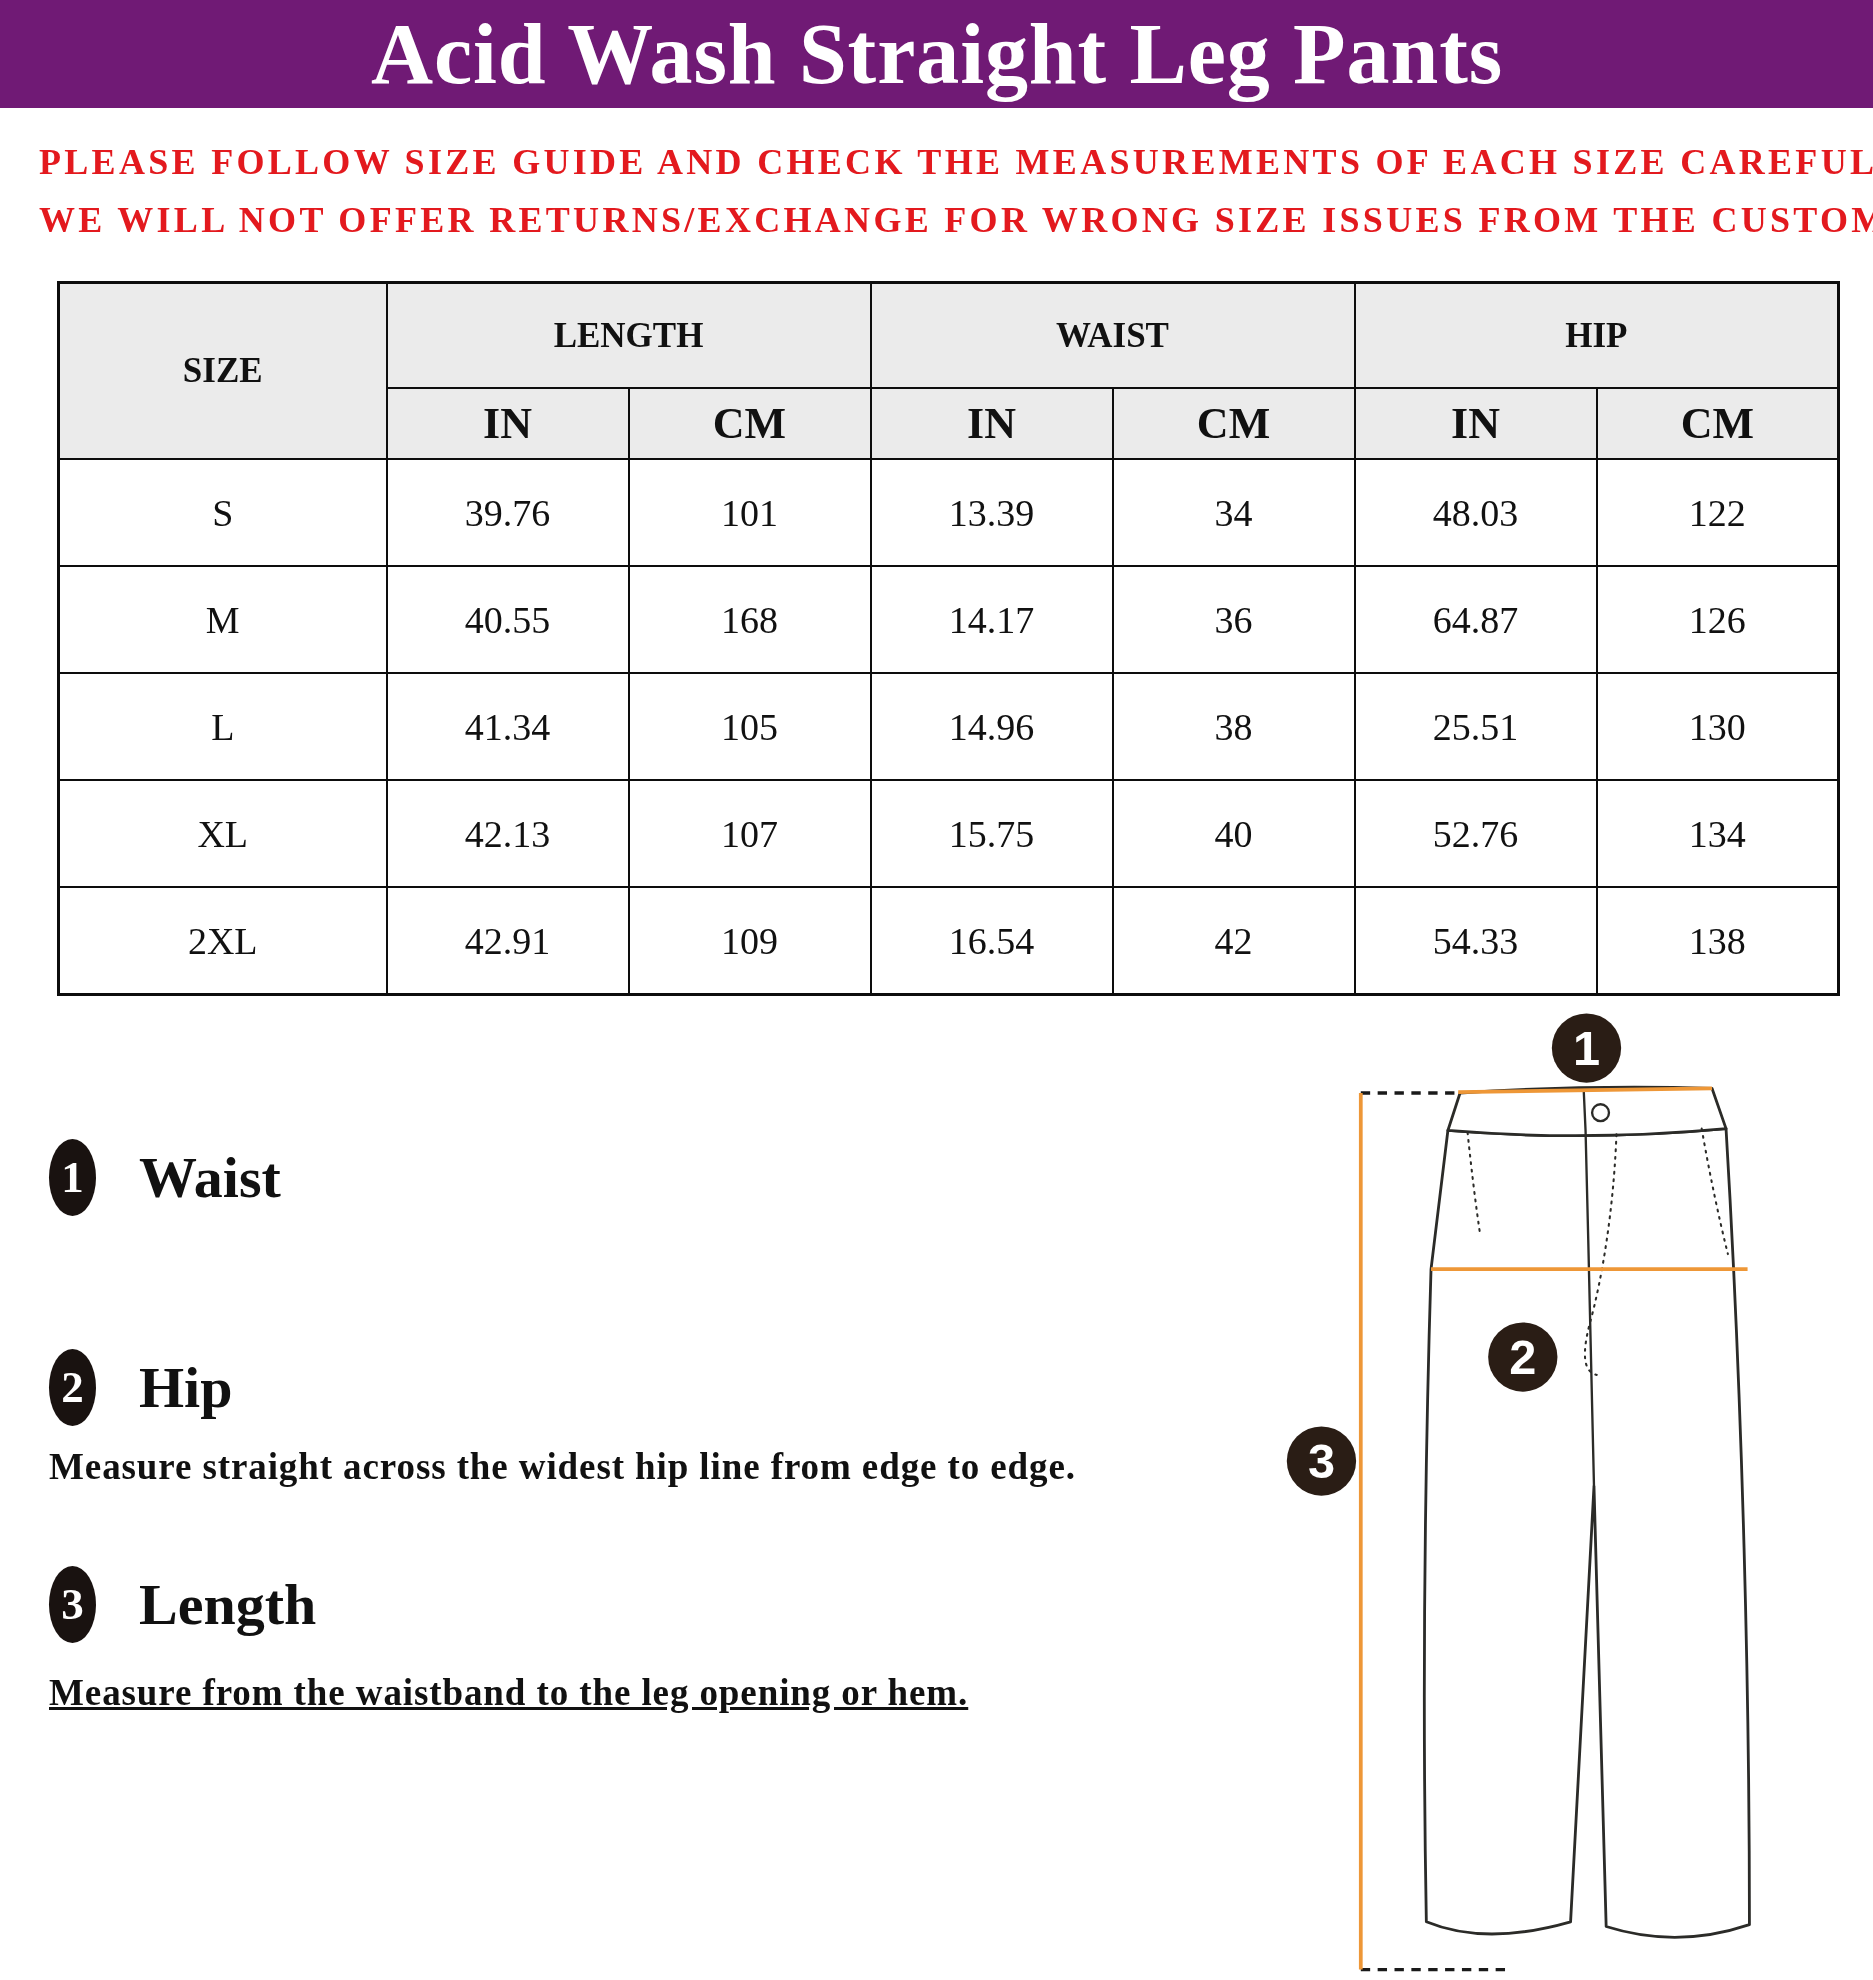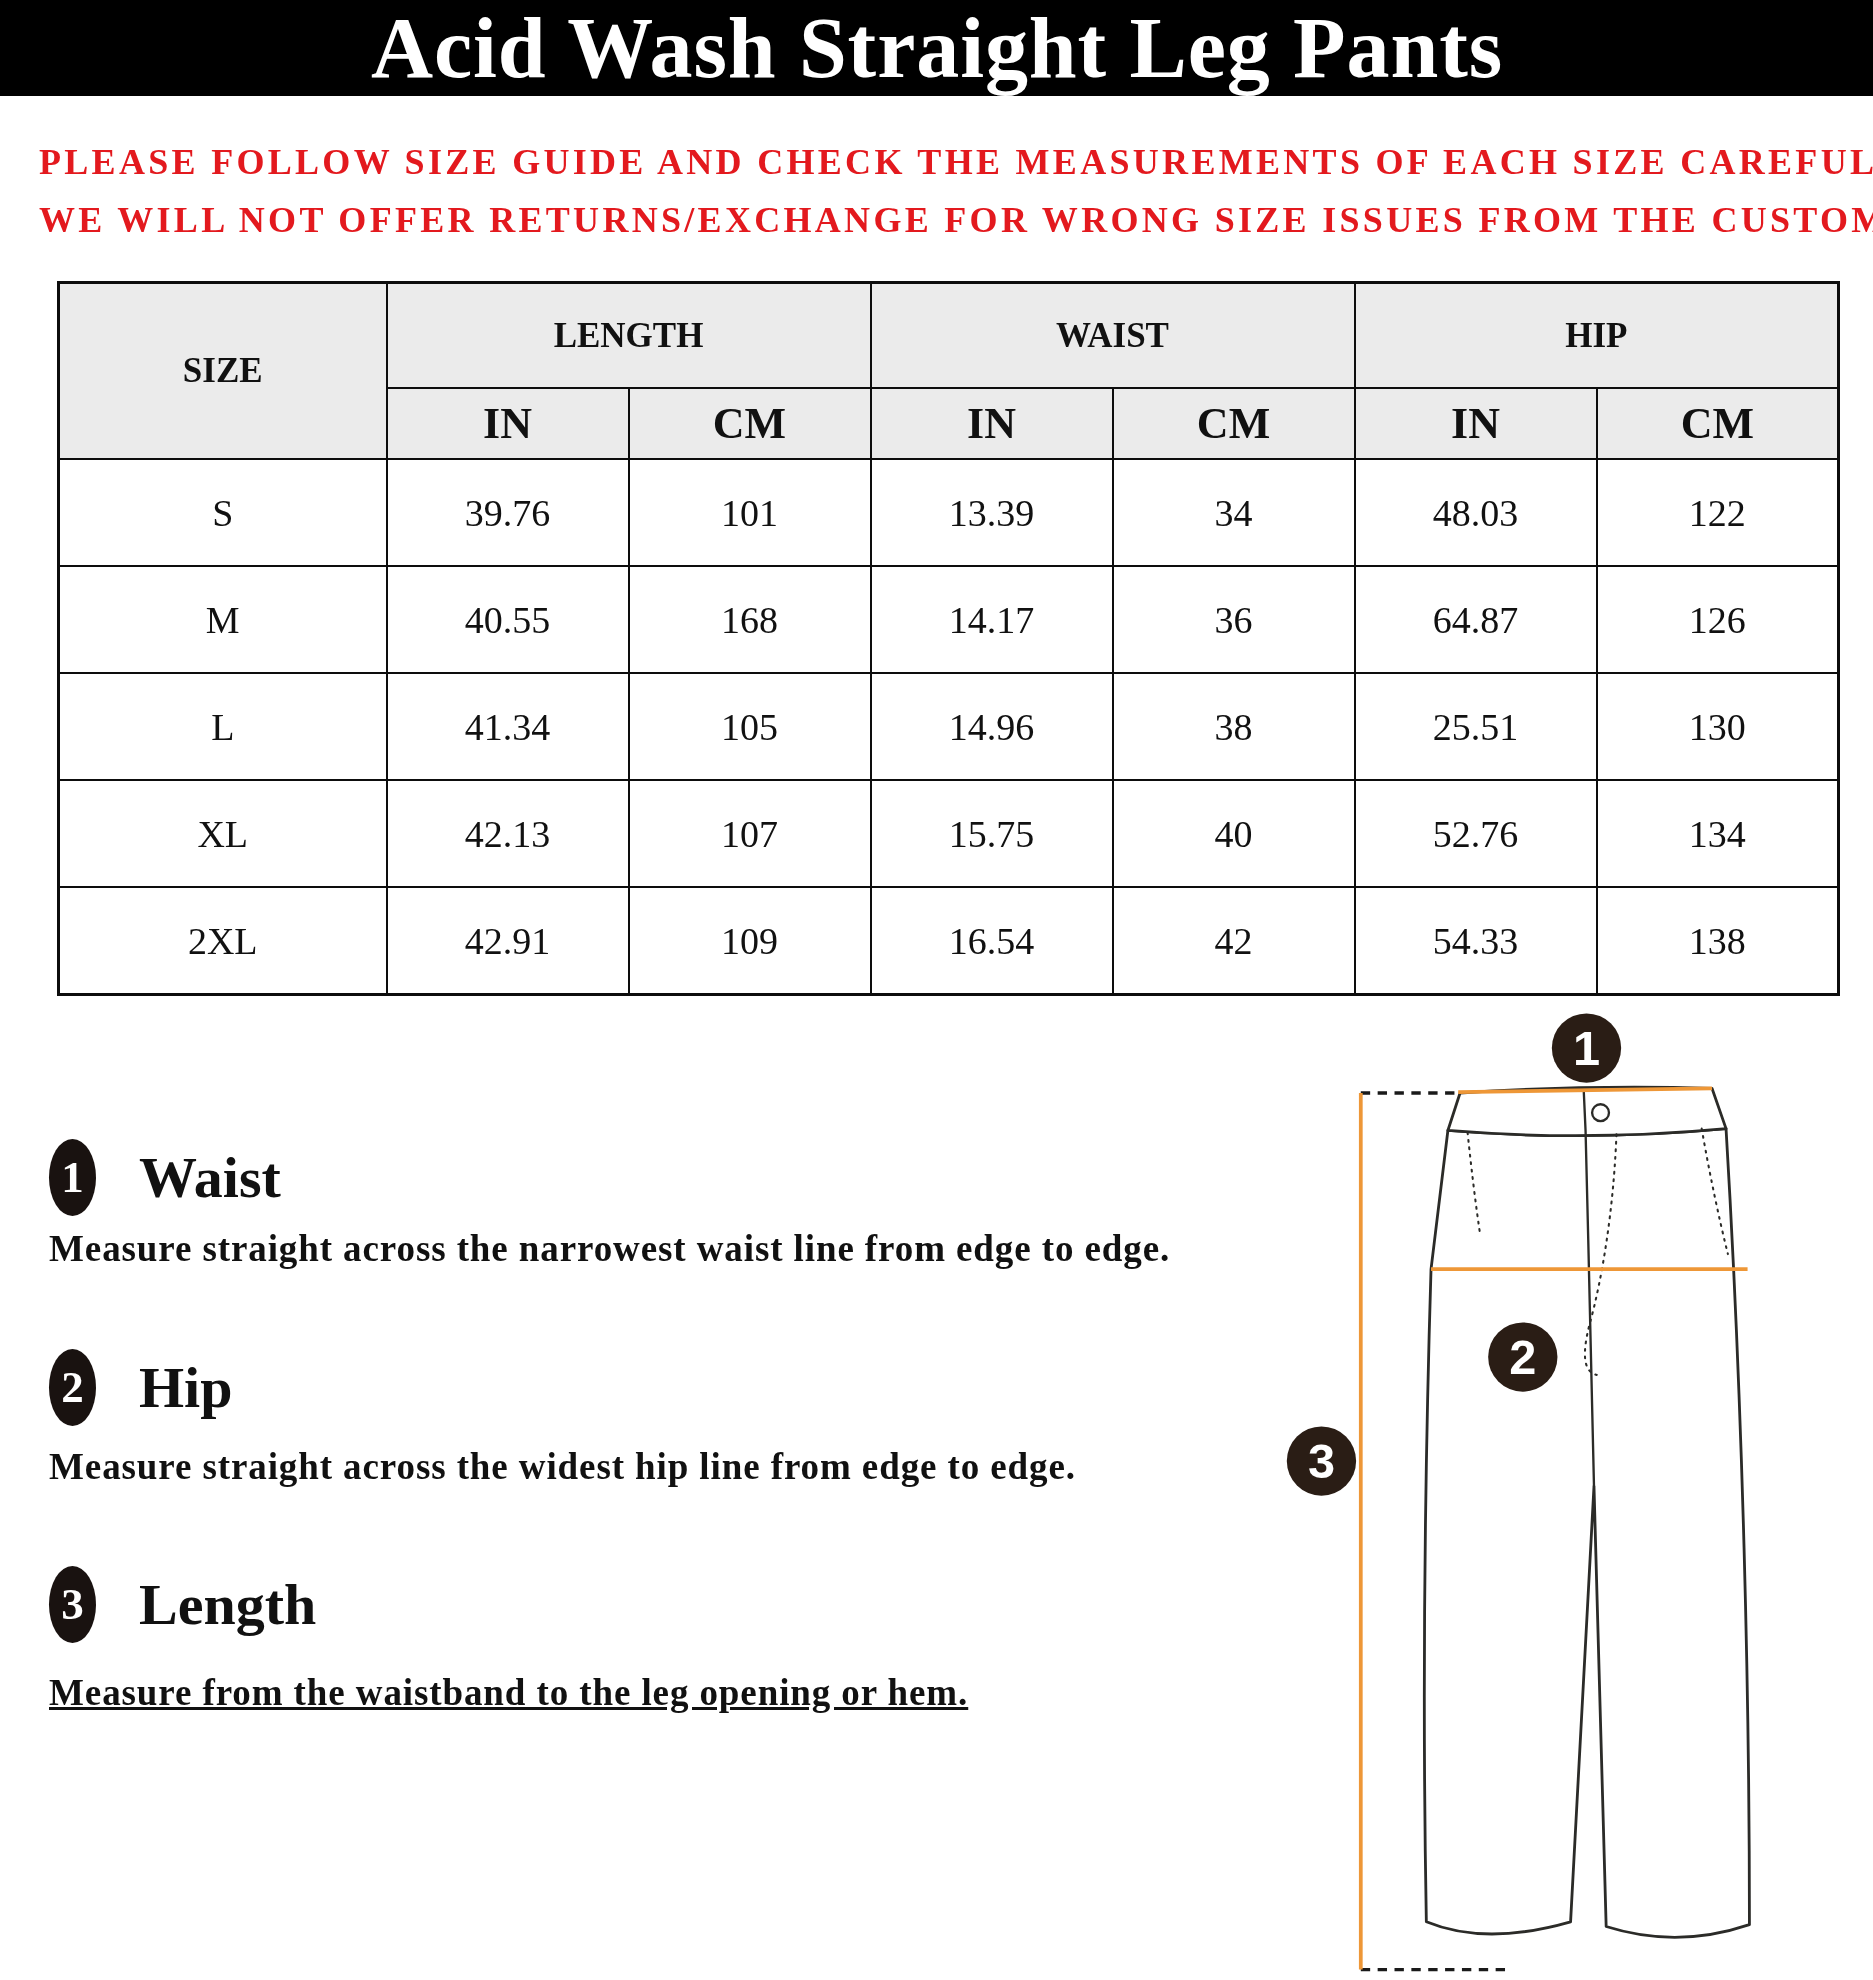--- a/index.html
+++ b/index.html
@@ -1,20 +1,20 @@
 <!DOCTYPE html>
 <html style="font-size:15px"><head>
 <meta charset="utf-8">
 <style>
   html,body{margin:0;padding:0;background:#ffffff;}
   .canvas{position:relative;width:1874px;height:1981px;background:#ffffff;overflow:hidden;
           font-family:"Liberation Serif", serif;color:#111;}
 
   
-  .title-bar{position:absolute;left:0;top:0;width:1874px;height:96px;background:#000000;
+  .title-bar{position:absolute;left:0;top:0;width:1874px;height:108px;background:#701a75;
              display:flex;align-items:center;justify-content:center;}
   .title-bar h1{margin:0;color:#ffffff;font-size:86px;font-weight:700;letter-spacing:0.9px;
                 line-height:118px;white-space:nowrap;}
 
   
   .warning-line{position:absolute;left:39px;width:1808px;color:#E3191E;font-weight:700;
                 font-size:36px;letter-spacing:3.3px;white-space:nowrap;}
   .warning-line.l1{top:141px;}
   .warning-line.l2{top:199px;}
 
@@ -136,21 +136,20 @@
         <td>54.33</td>
         <td>138</td>
       </tr>
     </tbody>
   </table>
 
   <div class="instr-head head-1">
     <span class="badge">1</span>
     <span class="instr-title">Waist</span>
   </div>
-  <div class="instr-desc desc-1">Measure straight across the narrowest waist line from edge to edge.</div>
 
   <div class="instr-head head-2">
     <span class="badge">2</span>
     <span class="instr-title">Hip</span>
   </div>
   <div class="instr-desc desc-2">Measure straight across the widest hip line from edge to edge.</div>
 
   <div class="instr-head head-3">
     <span class="badge">3</span>
     <span class="instr-title">Length</span>

